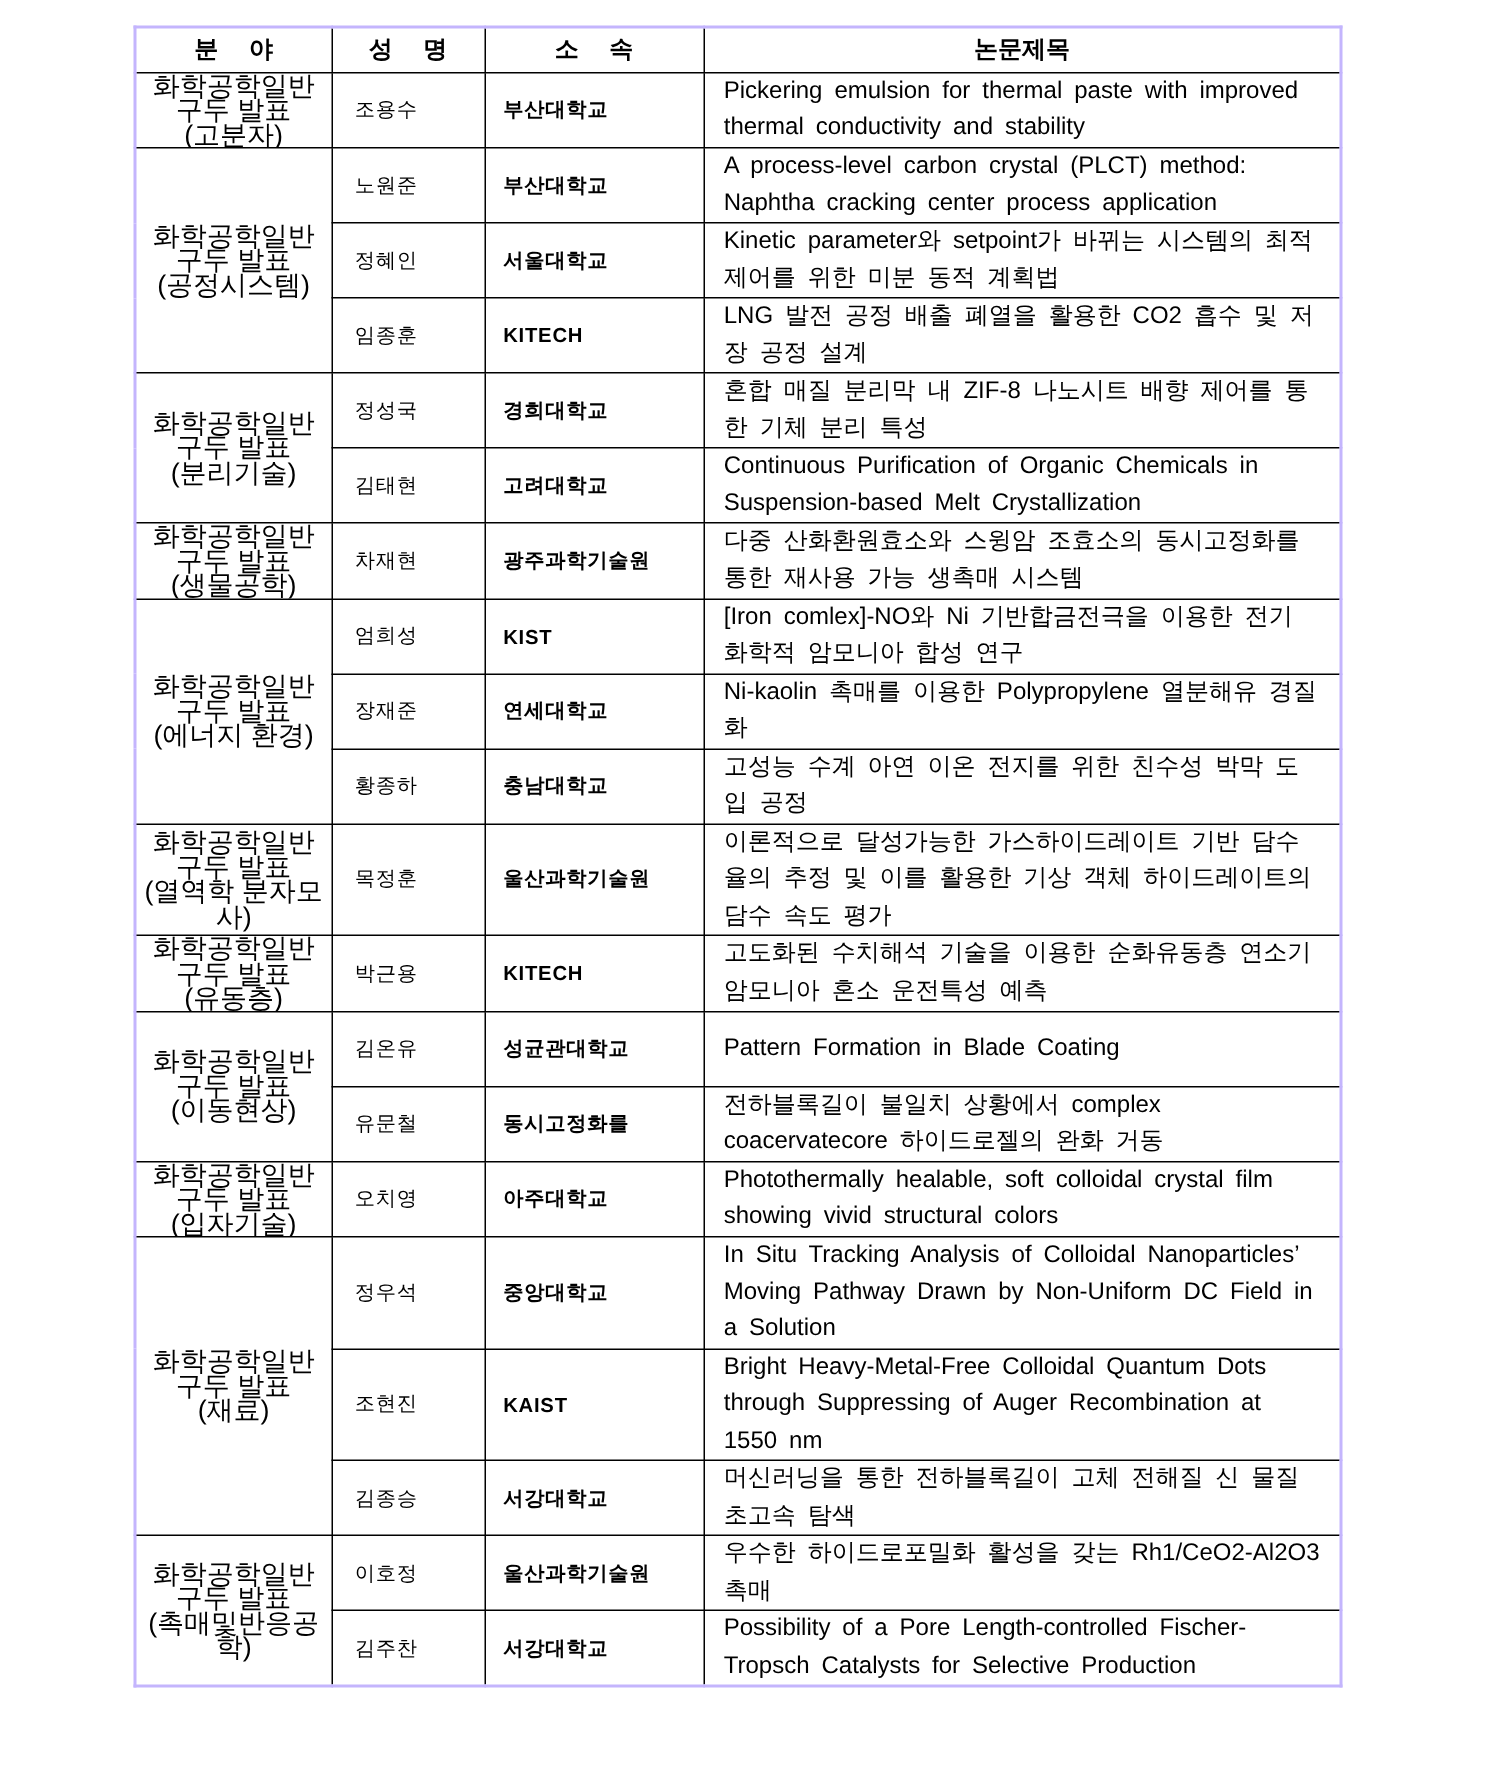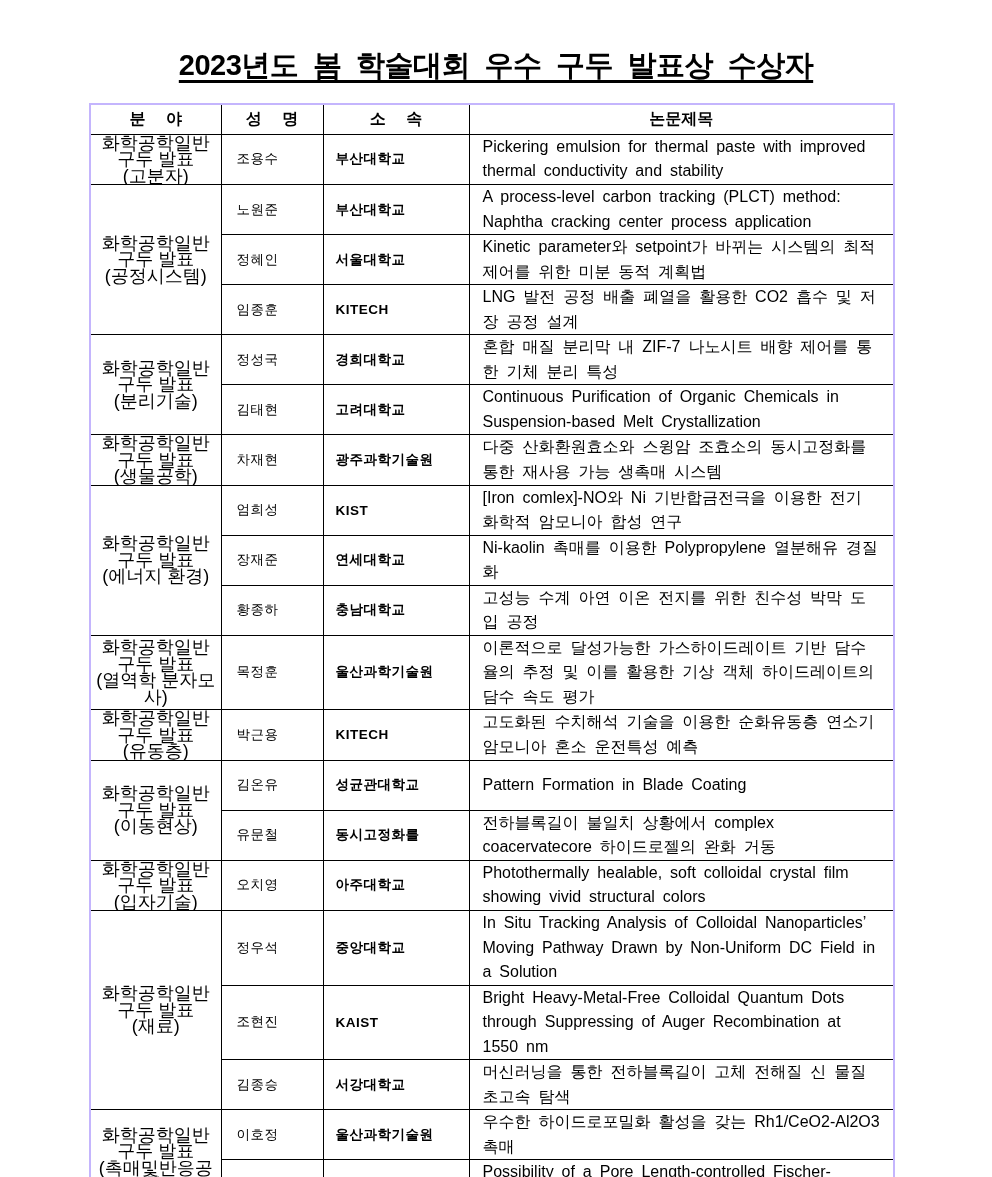--- a/index.html
+++ b/index.html
@@ -80,21 +80,20 @@
     line-height: 24.5px;
     word-spacing: 3.5px;
     padding: 0 12px 0 13px;
   }
 </style>
 </head>
 <body>
 
 <div class="page">
 
-  <h1 class="doc-title"><span class="underlined">2023년도 봄 학술대회 우수 구두 발표상 수상자</span></h1>
 
   <table class="awards">
     <colgroup>
       <col class="c-field">
         <col class="c-name">
         <col class="c-aff">
         <col class="c-title">
     </colgroup>
     <thead>
       <tr>
@@ -113,40 +112,40 @@
         <td class="aff">부산대학교</td>
         <td class="ptitle">Pickering emulsion for thermal paste with improved thermal conductivity and stability</td>
       </tr>
 
       <tr>
         <td class="field" rowspan="3">화학공학일반
 구두 발표
 (공정시스템)</td>
         <td class="name">노원준</td>
         <td class="aff">부산대학교</td>
-        <td class="ptitle">A process-level carbon tracking (PLCT) method: Naphtha cracking center process application</td>
+        <td class="ptitle">A process-level carbon crystal (PLCT) method: Naphtha cracking center process application</td>
       </tr>
       <tr>
         <td class="name">정혜인</td>
         <td class="aff">서울대학교</td>
         <td class="ptitle">Kinetic parameter와 setpoint가 바뀌는 시스템의 최적 제어를 위한 미분 동적 계획법</td>
       </tr>
       <tr>
         <td class="name">임종훈</td>
         <td class="aff">KITECH</td>
         <td class="ptitle">LNG 발전 공정 배출 폐열을 활용한 CO2 흡수 및 저장 공정 설계</td>
       </tr>
 
       <tr>
         <td class="field" rowspan="2">화학공학일반
 구두 발표
 (분리기술)</td>
         <td class="name">정성국</td>
         <td class="aff">경희대학교</td>
-        <td class="ptitle">혼합 매질 분리막 내 ZIF-7 나노시트 배향 제어를 통한 기체 분리 특성</td>
+        <td class="ptitle">혼합 매질 분리막 내 ZIF-8 나노시트 배향 제어를 통한 기체 분리 특성</td>
       </tr>
       <tr>
         <td class="name">김태현</td>
         <td class="aff">고려대학교</td>
         <td class="ptitle">Continuous Purification of Organic Chemicals in Suspension-based Melt Crystallization</td>
       </tr>
 
       <tr>
         <td class="field" rowspan="1">화학공학일반
 구두 발표

